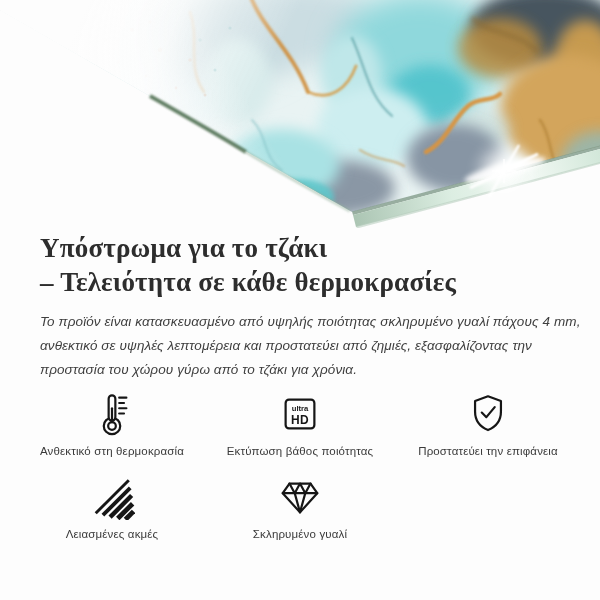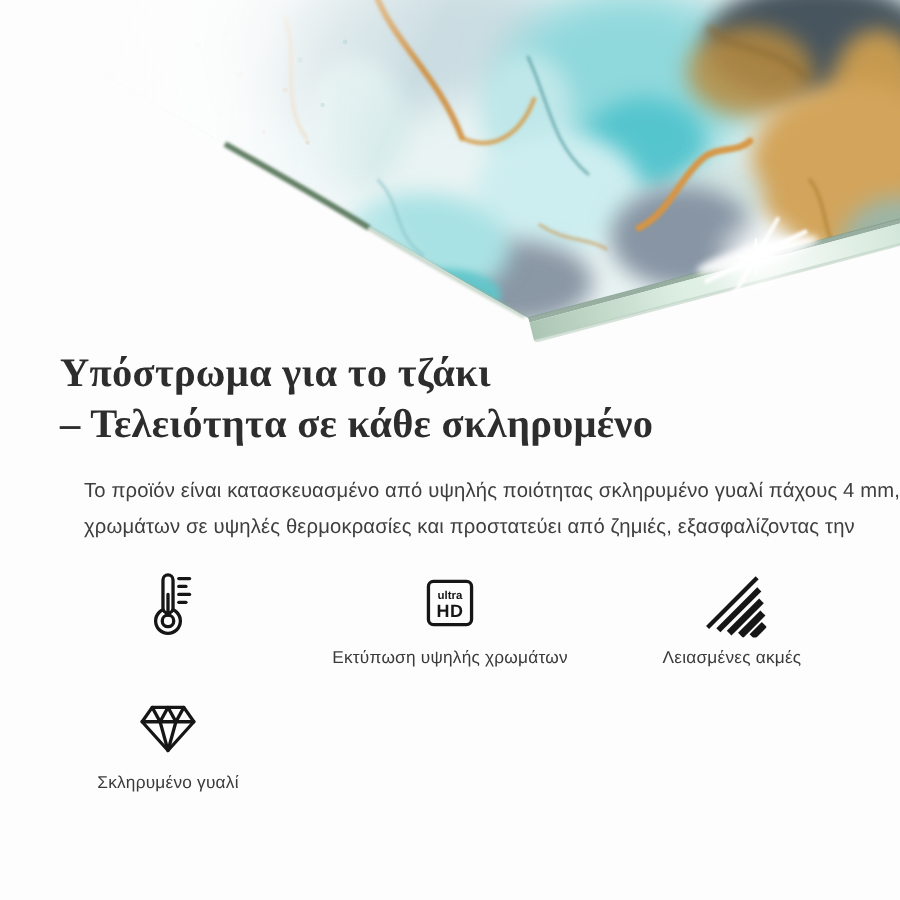--- a/index.html
+++ b/index.html
@@ -14,21 +14,21 @@
   .content{padding:0 40px;}
   .title{
     font-family:"Liberation Serif","DejaVu Serif",serif;
     font-weight:700;
     font-size:27px;line-height:34px;
     color:var(--heading-text,#2d2d2d);
     margin:3px 0 11px 0;
     letter-spacing:.2px;
   }
   .h-line{display:block;}
-  .desc{margin:16px;}
+  .desc{margin:0;font-style:italic;}
   .d-line{
     display:block;white-space:nowrap;
     font-size:13.5px;line-height:24px;
     color:var(--body-text,#3e3e3e);
     letter-spacing:.1px;
   }
   .features{
     display:grid;grid-template-columns:repeat(3,1fr);
     row-gap:17px;
     padding:0 18px;margin-top:9px;
@@ -153,56 +153,67 @@
       <line x1="470" y1="188" x2="538" y2="154" stroke="#ffffff" stroke-width="3" filter="url(#b1)"></line>
       <line x1="489" y1="197" x2="519" y2="145" stroke="#ffffff" stroke-width="2.5" filter="url(#b1)"></line>
       <line x1="504" y1="159" x2="504" y2="183" stroke="#ffffff" stroke-width="1.5" opacity="0.9"></line>
       <line x1="492" y1="171" x2="516" y2="171" stroke="#ffffff" stroke-width="1.5" opacity="0.9"></line>
     </g>
   </svg>
 
   <div class="content">
     <h1 class="title">
       <span class="h-line">Υπόστρωμα για το τζάκι</span>
-      <span class="h-line">– Τελειότητα σε κάθε σκληρυμένο</span>
+      <span class="h-line">– Τελειότητα σε κάθε θερμοκρασίες</span>
     </h1>
     <p class="desc">
       <span class="d-line">Το προϊόν είναι κατασκευασμένο από υψηλής ποιότητας σκληρυμένο γυαλί πάχους 4 mm,</span>
-      <span class="d-line">χρωμάτων σε υψηλές θερμοκρασίες και προστατεύει από ζημιές, εξασφαλίζοντας την</span>
+      <span class="d-line">ανθεκτικό σε υψηλές λεπτομέρεια και προστατεύει από ζημιές, εξασφαλίζοντας την</span>
+      <span class="d-line">προστασία του χώρου γύρω από το τζάκι για χρόνια.</span>
     </p>
   </div>
 
   <div class="features">
 
     <div class="feature">
       <div class="icon-box">
         <svg width="46" height="46" viewBox="0 0 48 48">
           <circle class="fico" cx="24" cy="36.5" r="8.6"></circle>
           <rect x="20.5" y="4.5" width="7" height="26.5" rx="3.5" fill="#fdfdfd" stroke="var(--icon-stroke,#161616)" stroke-width="2.3"></rect>
           <circle class="fico" cx="24" cy="36.5" r="4" stroke-width="2"></circle>
           <line class="fico" x1="24" y1="18" x2="24" y2="32.5" stroke-width="2.1"></line>
           <line class="fico" x1="31.5" y1="7" x2="39" y2="7" stroke-width="2"></line>
           <line class="fico" x1="31.5" y1="12.5" x2="36.5" y2="12.5" stroke-width="2"></line>
           <line class="fico" x1="31.5" y1="18" x2="39" y2="18" stroke-width="2"></line>
           <line class="fico" x1="31.5" y1="23.5" x2="36.5" y2="23.5" stroke-width="2"></line>
         </svg>
       </div>
+      <div class="f-label">Ανθεκτικό στη θερμοκρασία</div>
     </div>
 
     <div class="feature">
       <div class="icon-box">
         <svg width="46" height="46" viewBox="0 0 48 48">
           <rect class="fico" x="9" y="9" width="30" height="30" rx="3.5" stroke-width="2.6"></rect>
           <text class="hd-text" x="24" y="21" font-size="8" font-weight="700" text-anchor="middle">ultra</text>
           <text class="hd-text" x="24" y="34" font-size="12.5" font-weight="800" letter-spacing="0.3" text-anchor="middle">HD</text>
         </svg>
       </div>
-      <div class="f-label">Εκτύπωση υψηλής χρωμάτων</div>
-    </div>
-
+      <div class="f-label">Εκτύπωση βάθος ποιότητας</div>
+    </div>
+
+    <div class="feature">
+      <div class="icon-box">
+        <svg width="46" height="46" viewBox="0 0 48 48">
+          <path class="fico" d="M24 5.5 L37.5 10.5 V21.5 C37.5 31.5 31.5 37.8 24 40.8 C16.5 37.8 10.5 31.5 10.5 21.5 V10.5 Z" stroke-width="2.4"></path>
+          <path class="fico" d="M17.5 22.5 L22.3 27.3 L31 16.8" stroke-width="2.6"></path>
+        </svg>
+      </div>
+      <div class="f-label">Προστατεύει την επιφάνεια</div>
+    </div>
 
     <div class="feature">
       <div class="icon-box">
         <svg width="46" height="46" viewBox="0 0 48 48">
           <g stroke="var(--icon-stroke,#161616)" stroke-linecap="butt" fill="none">
             <line x1="7" y1="41" x2="41.5" y2="6.5" stroke-width="3"></line>
             <line x1="14.5" y1="43" x2="43" y2="14.5" stroke-width="4"></line>
             <line x1="22" y1="45" x2="44.5" y2="22.5" stroke-width="4.6"></line>
             <line x1="30" y1="46.5" x2="45.5" y2="31" stroke-width="5"></line>
             <line x1="38" y1="47.5" x2="46.5" y2="39" stroke-width="5"></line>

